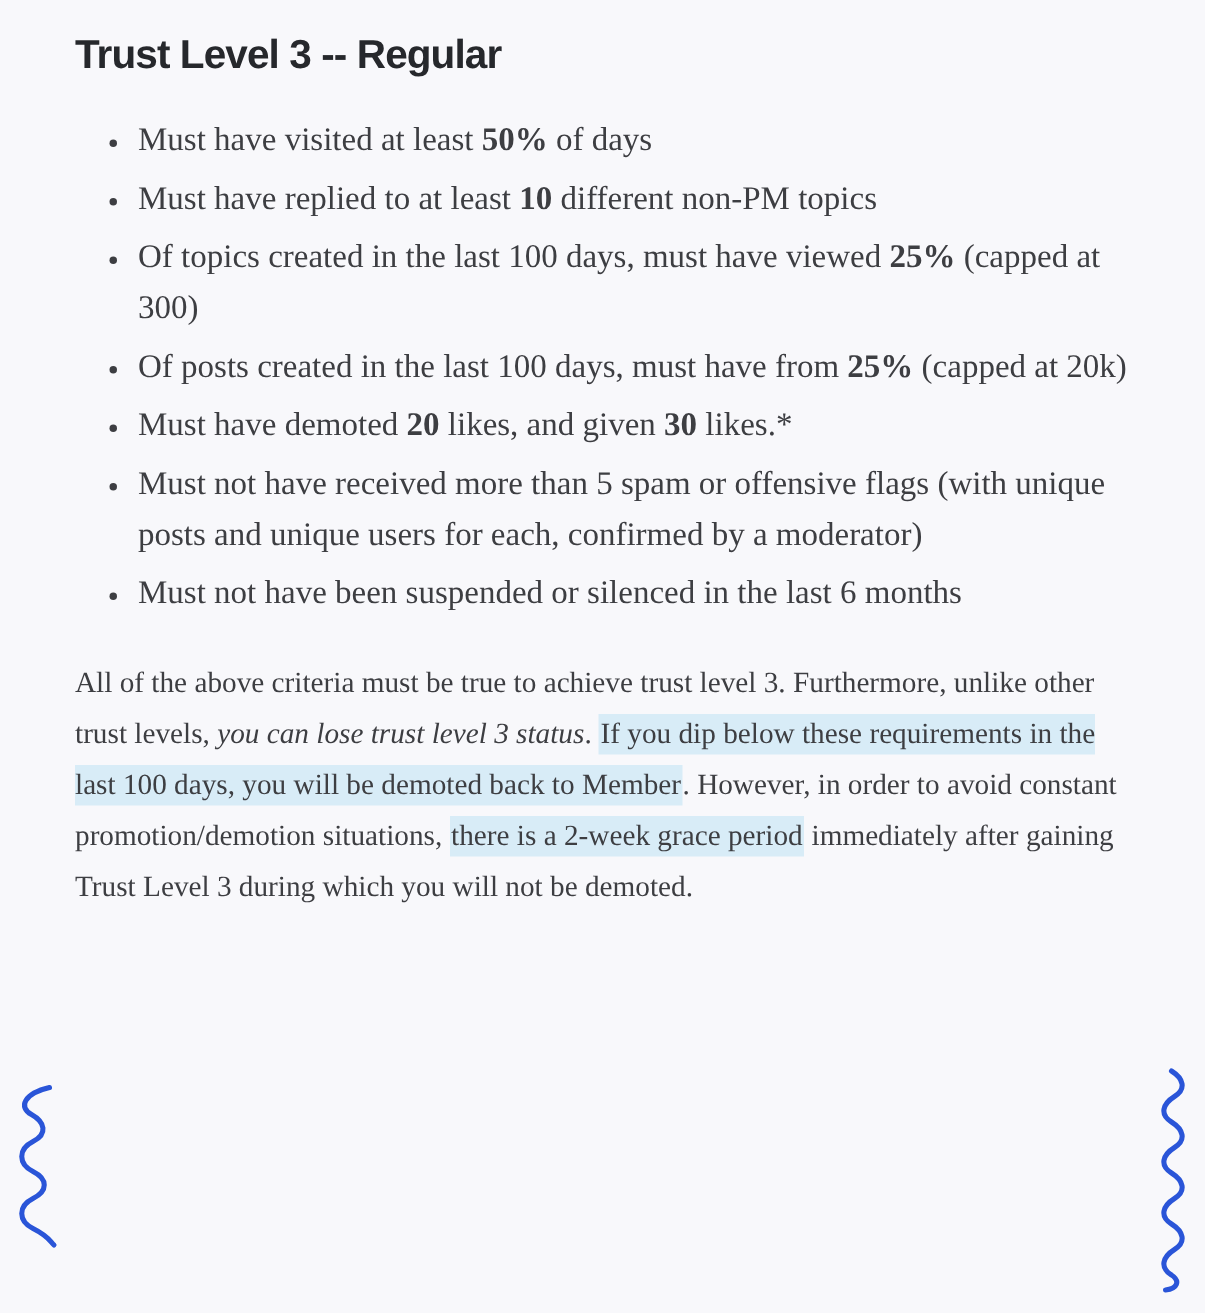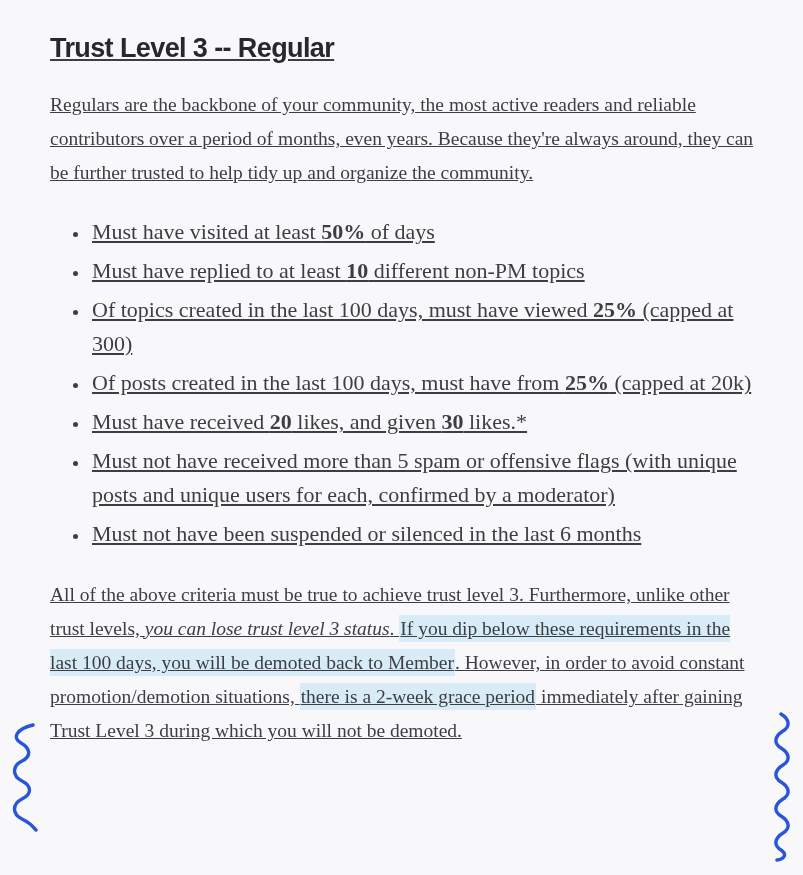--- a/index.html
+++ b/index.html
@@ -6,23 +6,22 @@
   body {
     width: 803px;
     height: 875px;
     background: #f8f8fb;
     overflow: hidden;
     position: relative;
     font-family: "Liberation Serif", "DejaVu Serif", serif;
     color: #3d3e42;
   }
   .article {
-    padding: 28px 48px 0 50px;
+    padding: 16px 48px 0 50px;
     position: relative;
-    text-decoration: underline;
   }
   h1.page-title {
     font-family: "Liberation Sans", "DejaVu Sans", sans-serif;
     font-size: 27px;
     font-weight: 700;
     letter-spacing: -0.6px;
     color: #26282c;
     margin: 4px 0 24px 0;
     line-height: 1.2;
   }
@@ -62,29 +61,28 @@
     stroke-linecap: round;
     stroke-linejoin: round;
   }
 </style>
 </head>
 <body>
 
 <div class="article">
   <h1 class="page-title">Trust Level 3 -- Regular</h1>
 
-  <p>Regulars are the backbone of your community, the most active readers and reliable contributors over a period of months, even years. Because they're always around, they can be further trusted to help tidy up and organize the community.</p>
 
 
   <ul class="criteria">
       <li><span>Must have visited at least </span><span class="seg-bold">50%</span><span> of days</span></li>
       <li><span>Must have replied to at least </span><span class="seg-bold">10</span><span> different non-PM topics</span></li>
       <li><span>Of topics created in the last 100 days, must have viewed </span><span class="seg-bold">25%</span><span> (capped at 300)</span></li>
       <li><span>Of posts created in the last 100 days, must have from </span><span class="seg-bold">25%</span><span> (capped at 20k)</span></li>
-      <li><span>Must have received </span><span class="seg-bold">20</span><span> likes, and given </span><span class="seg-bold">30</span><span> likes.*</span></li>
+      <li><span>Must have demoted </span><span class="seg-bold">20</span><span> likes, and given </span><span class="seg-bold">30</span><span> likes.*</span></li>
       <li><span>Must not have received more than 5 spam or offensive flags (with unique posts and unique users for each, confirmed by a moderator)</span></li>
       <li><span>Must not have been suspended or silenced in the last 6 months</span></li>
     </ul>
 
 
   <p class="conclusion"><span>All of the above criteria must be true to achieve trust level 3. Furthermore, unlike other trust levels, </span><span class="seg-italic">you can lose trust level 3 status</span><span>. </span><span class="seg-highlight">If you dip below these requirements in the last 100 days, you will be demoted back to Member</span><span>. However, in order to avoid constant promotion/demotion situations, </span><span class="seg-highlight">there is a 2-week grace period</span><span> immediately after gaining Trust Level 3 during which you will not be demoted.</span></p>
 </div>
 
 <div class="squiggle squiggle-left">
   <svg width="30" height="112" viewBox="0 0 30 112" aria-hidden="true">

